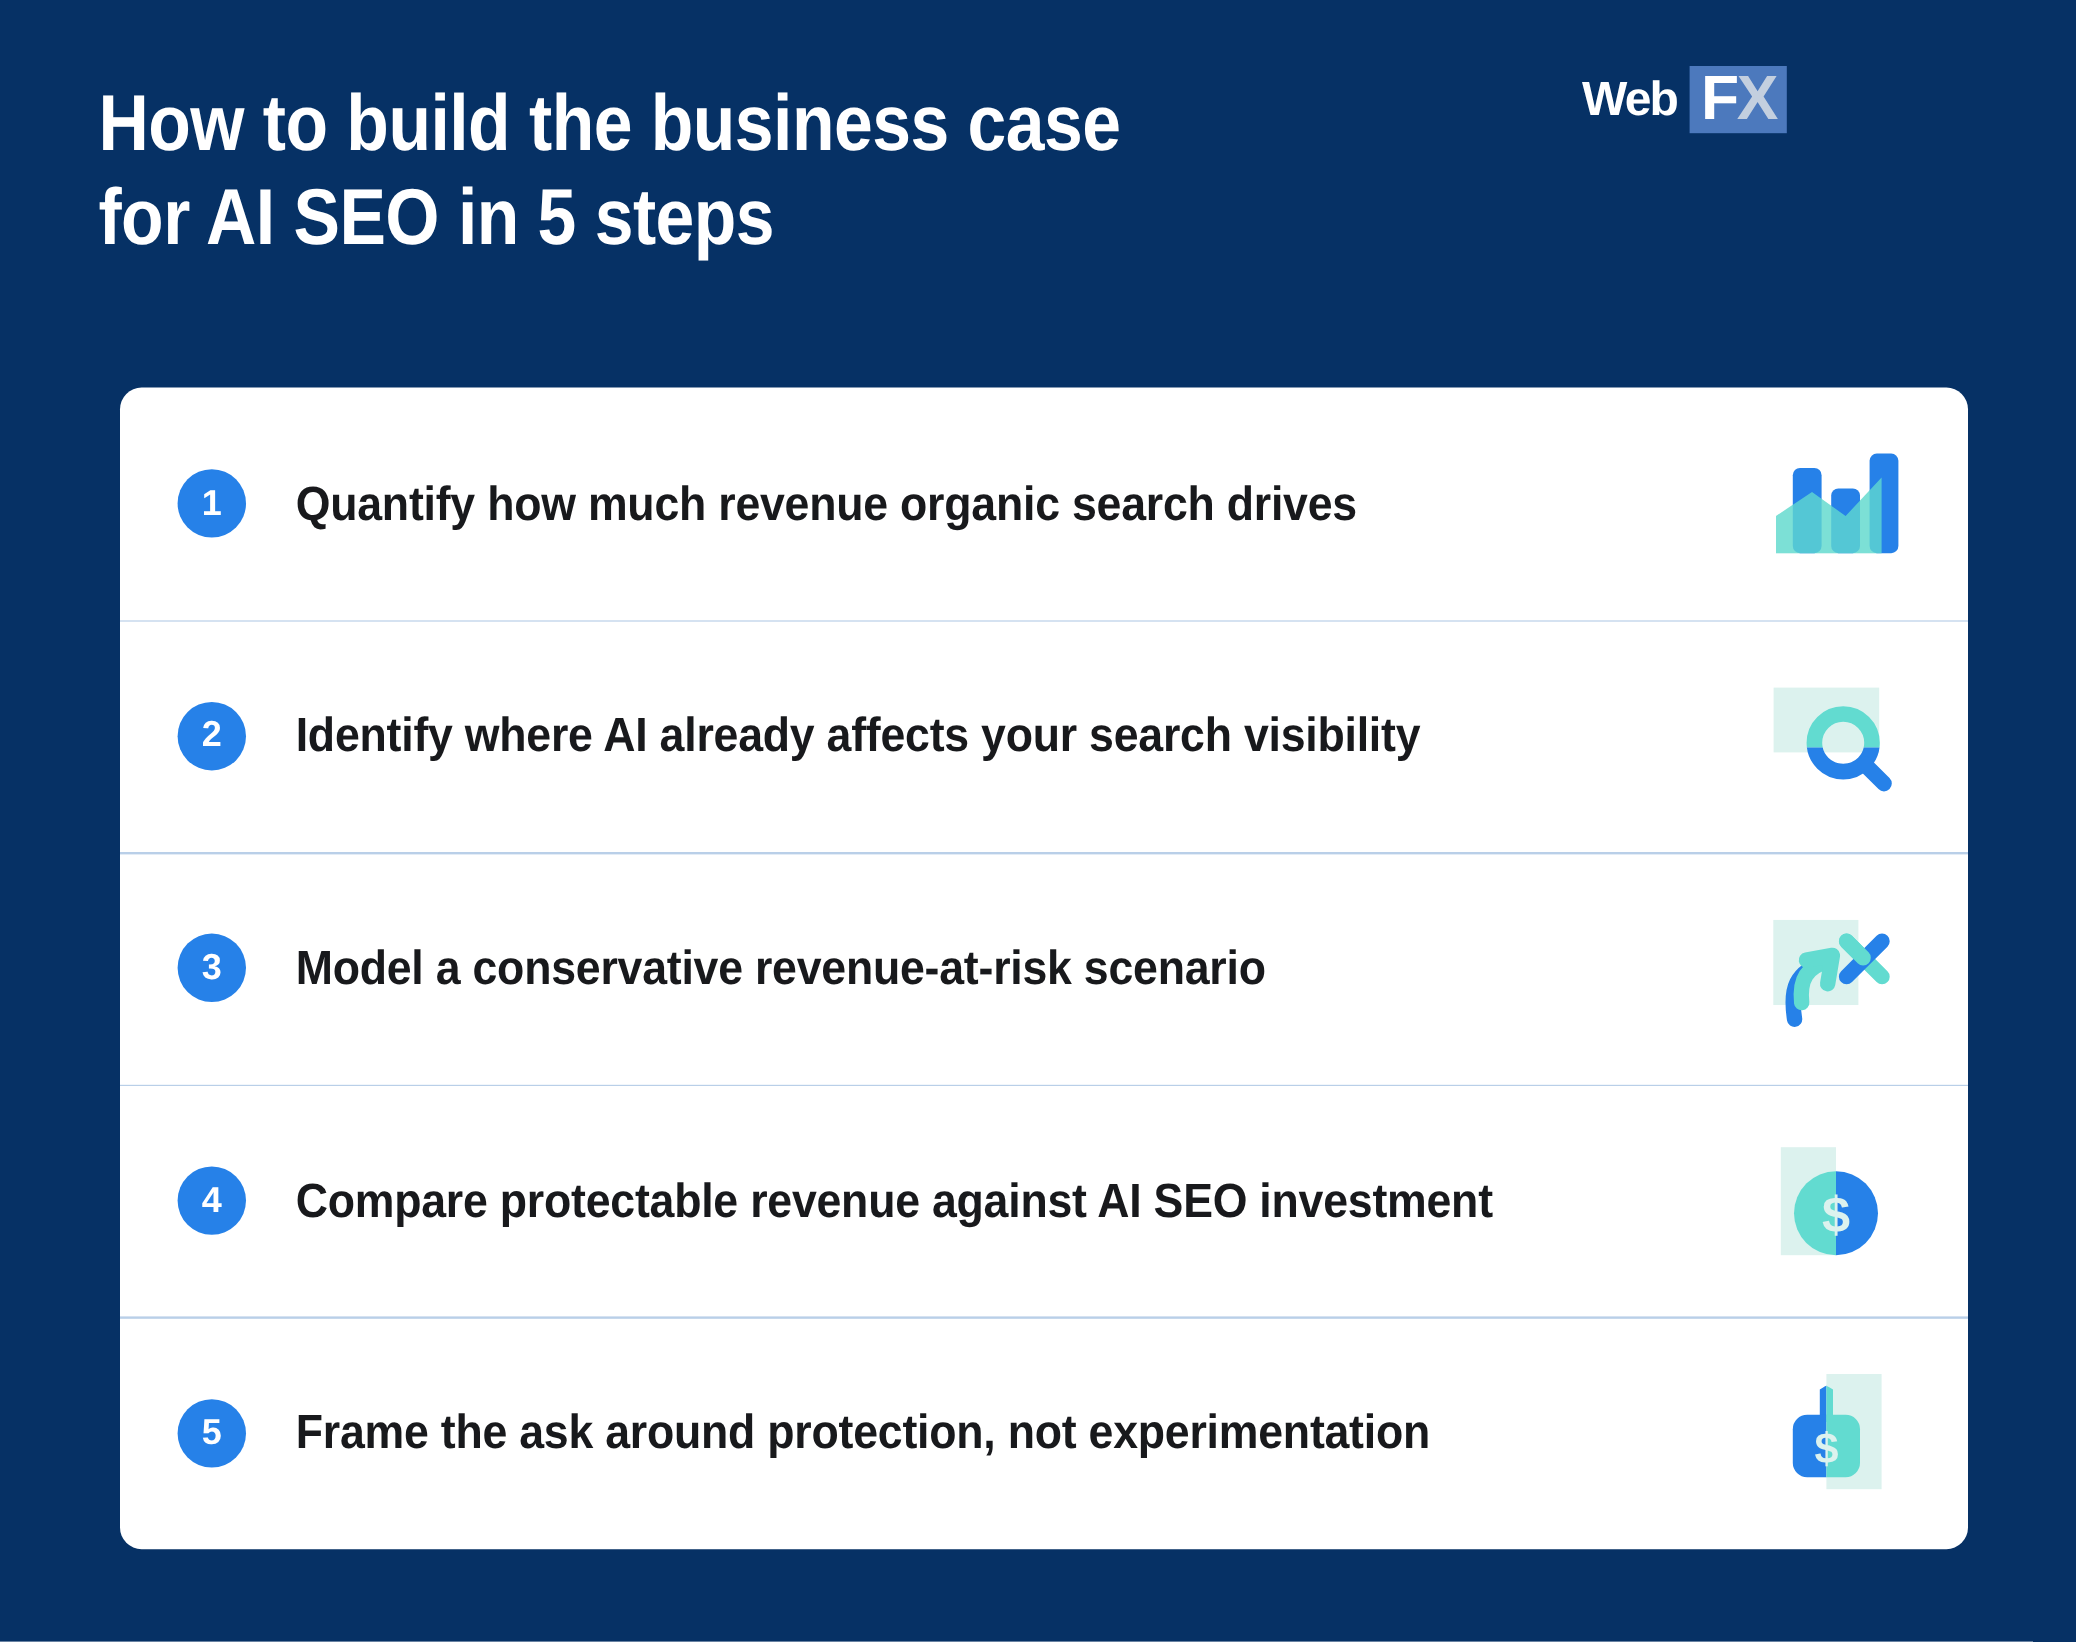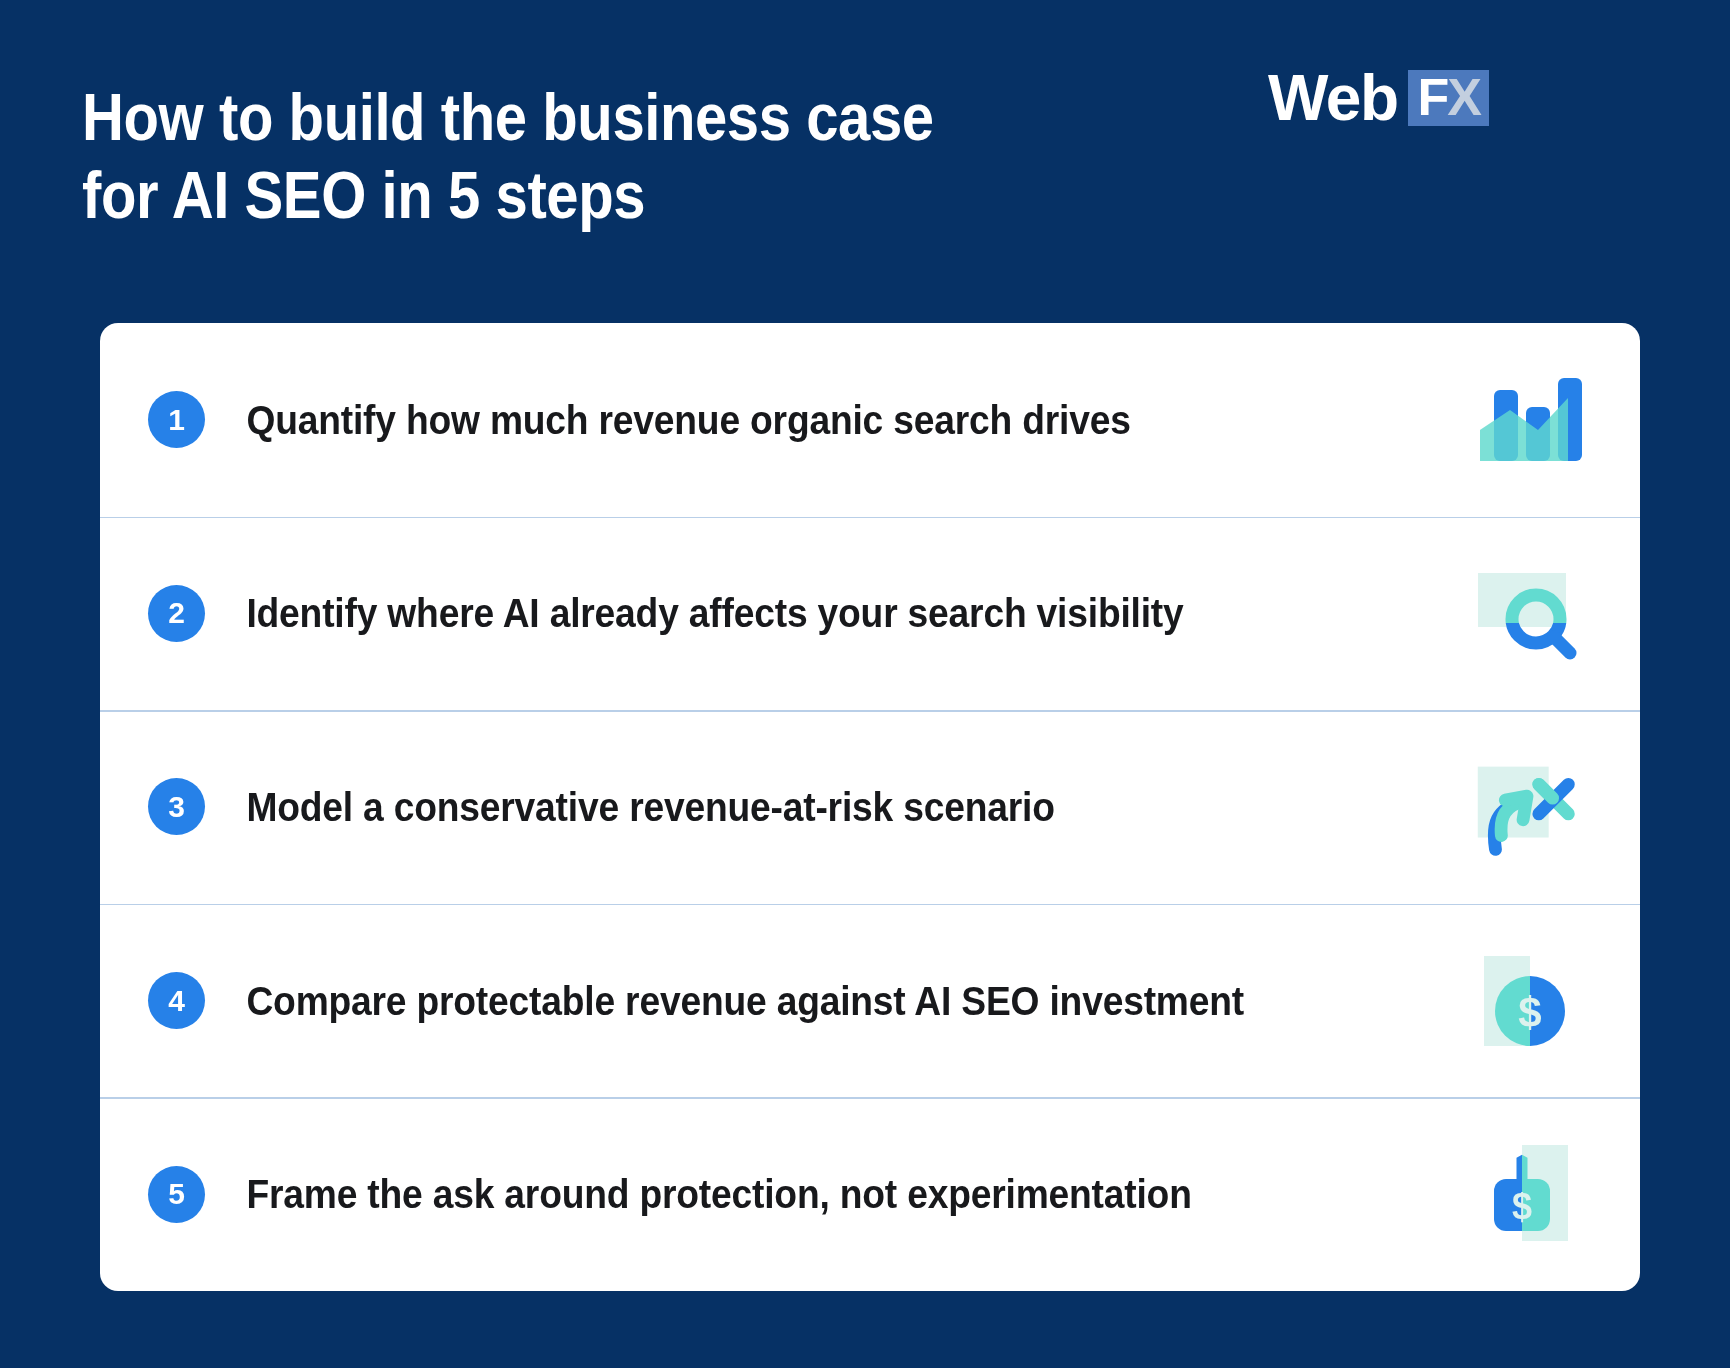--- a/index.html
+++ b/index.html
@@ -11,21 +11,21 @@
     height: 1368px;
     background: #063165;
     font-family: "Liberation Sans", "DejaVu Sans", sans-serif;
     overflow: hidden;
     position: relative;
   }
 
   
   .header {
     position: absolute;
-    top: 15px;
+    top: 0;
     left: 0;
     width: 1527px;
     height: 290px;
   }
 
   .title {
     position: absolute;
     left: 82px;
     top: 64px;
     width: 1180px;
@@ -43,21 +43,21 @@
   .logo {
     position: absolute;
     right: 38px;
     top: 52px;
     display: flex;
     align-items: center;
     height: 62px;
   }
   .logo-web {
     color: #ffffff;
-    font-size: 64px;
+    font-size: 40px;
     font-weight: bold;
     letter-spacing: -1.5px;
     line-height: 1;
     padding-right: 10px;
   }
   .logo-fx-box {
     background: #4c79bd;
     display: flex;
     align-items: center;
     justify-content: center;

